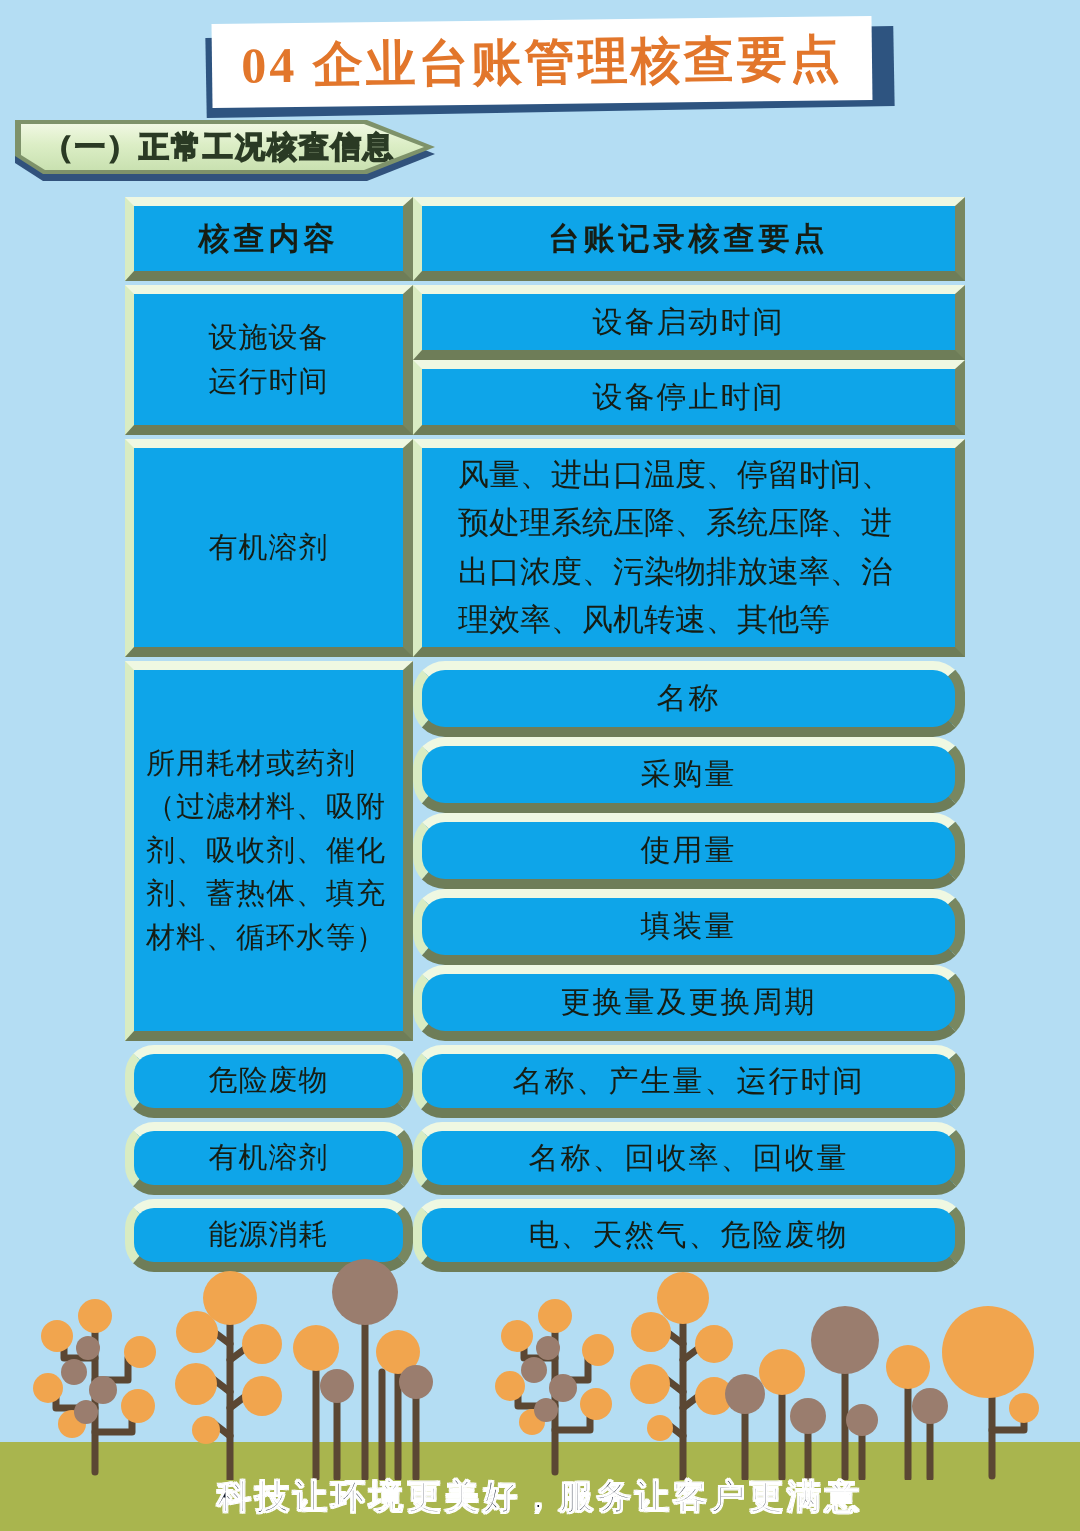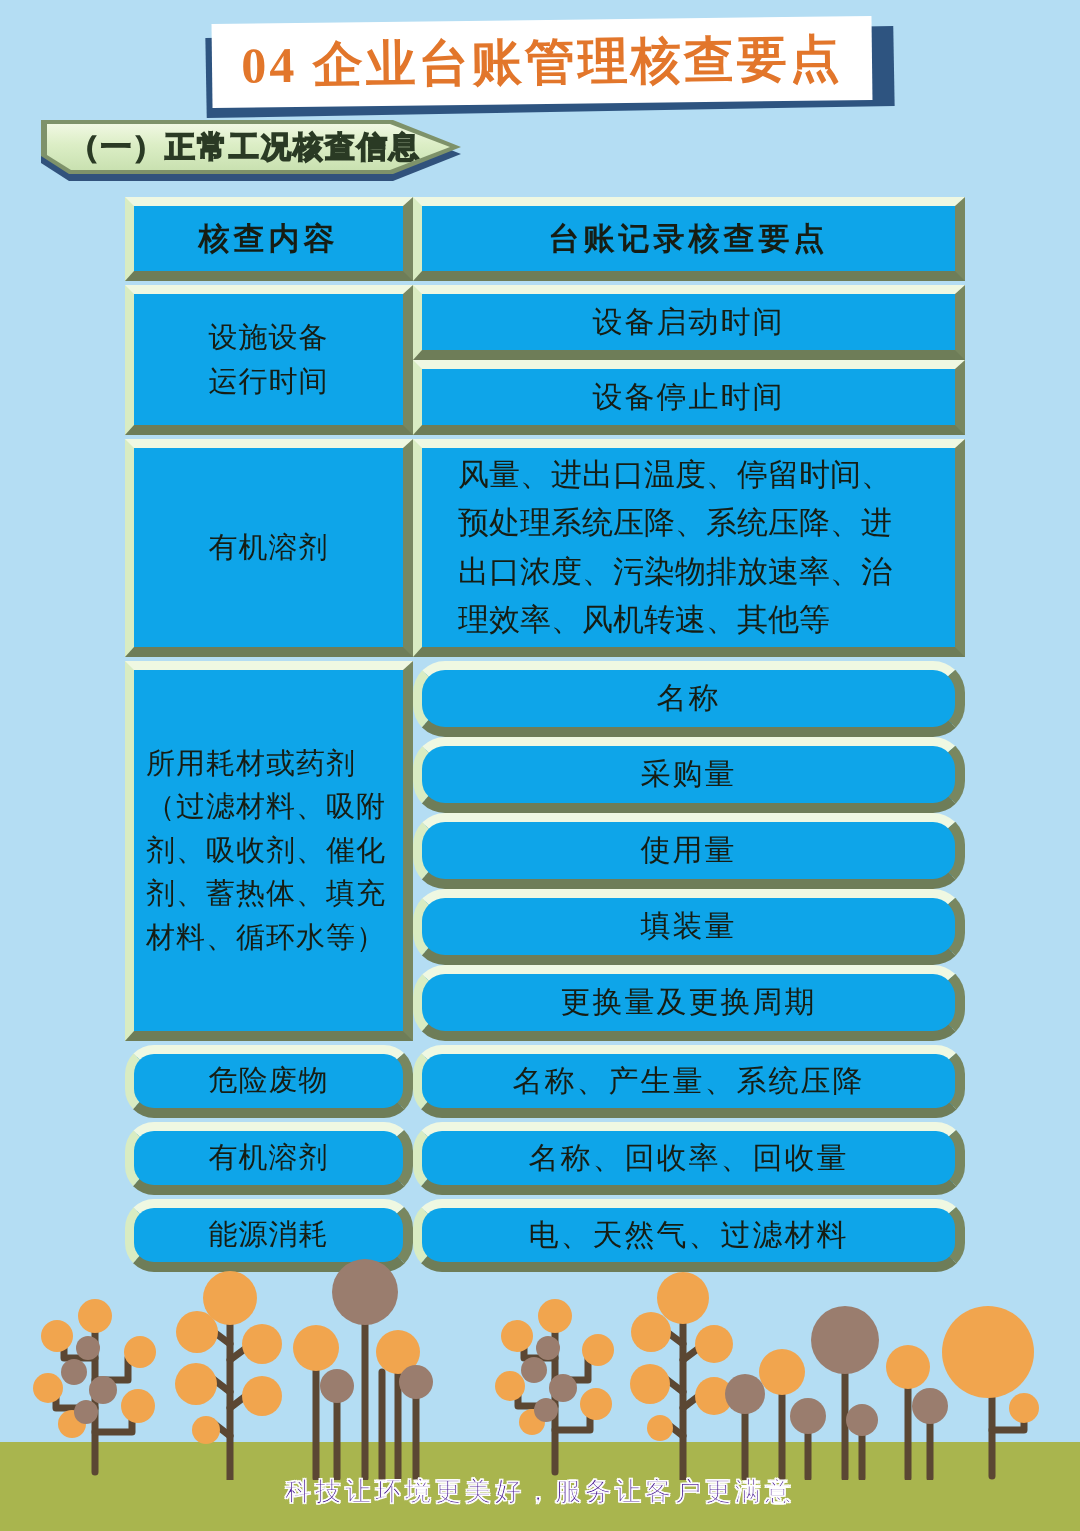--- a/index.html
+++ b/index.html
@@ -7,21 +7,21 @@
   .canvas{position:relative;width:1080px;height:1531px;background:#B4DDF3;overflow:hidden;}
 
   
   .banner-wrap{position:absolute;left:200px;top:18px;width:700px;height:100px;}
   .banner-shadow{position:absolute;left:6px;top:14px;width:688px;height:80px;background:#2E5480;transform:rotate(-1deg);}
   .banner-face{position:absolute;left:12px;top:2px;width:660px;height:84px;background:#FFFFFF;
     transform:rotate(-0.7deg);display:flex;align-items:center;justify-content:center;}
   .banner-face span{font-size:50px;font-weight:bold;color:#E2762B;letter-spacing:3px;white-space:nowrap;}
 
   
-  .ribbon-wrap{position:absolute;left:15px;top:120px;width:420px;height:56px;margin-left:26px;}
+  .ribbon-wrap{position:absolute;left:15px;top:120px;width:420px;height:56px;}
   .ribbon-layer{position:absolute;left:0;width:420px;height:54px;
     clip-path:polygon(0 0,352px 0,420px 27px,352px 54px,28px 54px,0 36px);}
   .ribbon-shadow{top:7px;background:#31527C;}
   .ribbon-edge{top:0;background:#7E926A;}
   .ribbon-face{position:absolute;left:0;top:0;width:420px;height:54px;
     clip-path:polygon(6px 4px,349px 4px,409px 27px,349px 50px,30px 50px,6px 35px);
     background:linear-gradient(180deg,#F4FAE8 0%,#DCEEC6 45%,#C6DFAD 100%);
     display:flex;align-items:center;justify-content:flex-start;}
   .ribbon-face span{margin-left:28px;font-size:30px;font-weight:bold;letter-spacing:2px;
     color:#ECF5DC;-webkit-text-stroke:1.6px #2A3A24;white-space:nowrap;}
@@ -39,21 +39,21 @@
   .hdr .cell{height:84px;font-size:31px;font-weight:bold;letter-spacing:4px;}
   .content-cell{font-size:29px;line-height:1.5;white-space:pre-line;padding:16px 12px;letter-spacing:1px;}
   .point-cell{font-size:30px;letter-spacing:2px;padding:20px 14px;}
   .point-cell.para{font-size:31px;line-height:1.55;padding:8px 36px;letter-spacing:0;}
   .h75{height:75px;} .h76{height:76px;border-radius:32px;} .h73{height:73px;border-radius:29px;} .h218{height:218px;}
 
   
   .ground{position:absolute;left:0;top:1442px;width:1080px;height:89px;background:#A9B54E;}
   .trees{position:absolute;left:0;top:1240px;width:1080px;height:240px;}
   .slogan{position:absolute;left:0;top:1474px;width:1080px;text-align:center;}
-  .slogan span{font-size:26px;font-weight:normal;letter-spacing:4px;color:#4c1d95;
+  .slogan span{font-size:34px;font-weight:bold;letter-spacing:4px;color:#0f172a;
     -webkit-text-stroke:1px #FFFFFF;
     text-shadow:1px 1px 0 #fff,-1px 1px 0 #fff,1px -1px 0 #fff,-1px -1px 0 #fff;}
 </style>
 </head>
 <body>
 
 <div class="canvas">
 
   <div class="banner-wrap">
     <div class="banner-shadow"></div>
@@ -100,35 +100,35 @@
         <div class="cell point-cell h76">采购量</div>
         <div class="cell point-cell h76">使用量</div>
         <div class="cell point-cell h76">填装量</div>
         <div class="cell point-cell h76">更换量及更换周期</div>
       </div>
     </div>
 
     <div class="trow">
       <div class="cell col-left content-cell h73">危险废物</div>
       <div class="col-right">
-        <div class="cell point-cell h73">名称、产生量、系统压降</div>
+        <div class="cell point-cell h73">名称、产生量、运行时间</div>
       </div>
     </div>
 
     <div class="trow">
       <div class="cell col-left content-cell h73">有机溶剂</div>
       <div class="col-right">
         <div class="cell point-cell h73">名称、回收率、回收量</div>
       </div>
     </div>
 
     <div class="trow">
       <div class="cell col-left content-cell h73">能源消耗</div>
       <div class="col-right">
-        <div class="cell point-cell h73">电、天然气、过滤材料</div>
+        <div class="cell point-cell h73">电、天然气、危险废物</div>
       </div>
     </div>
 
   </div>
 
   <div class="ground"></div>
 
   <svg class="trees" viewBox="0 0 1080 240" fill="none" stroke-linecap="round" stroke-linejoin="round">
 
     <g stroke="#5B4733" stroke-width="7">

